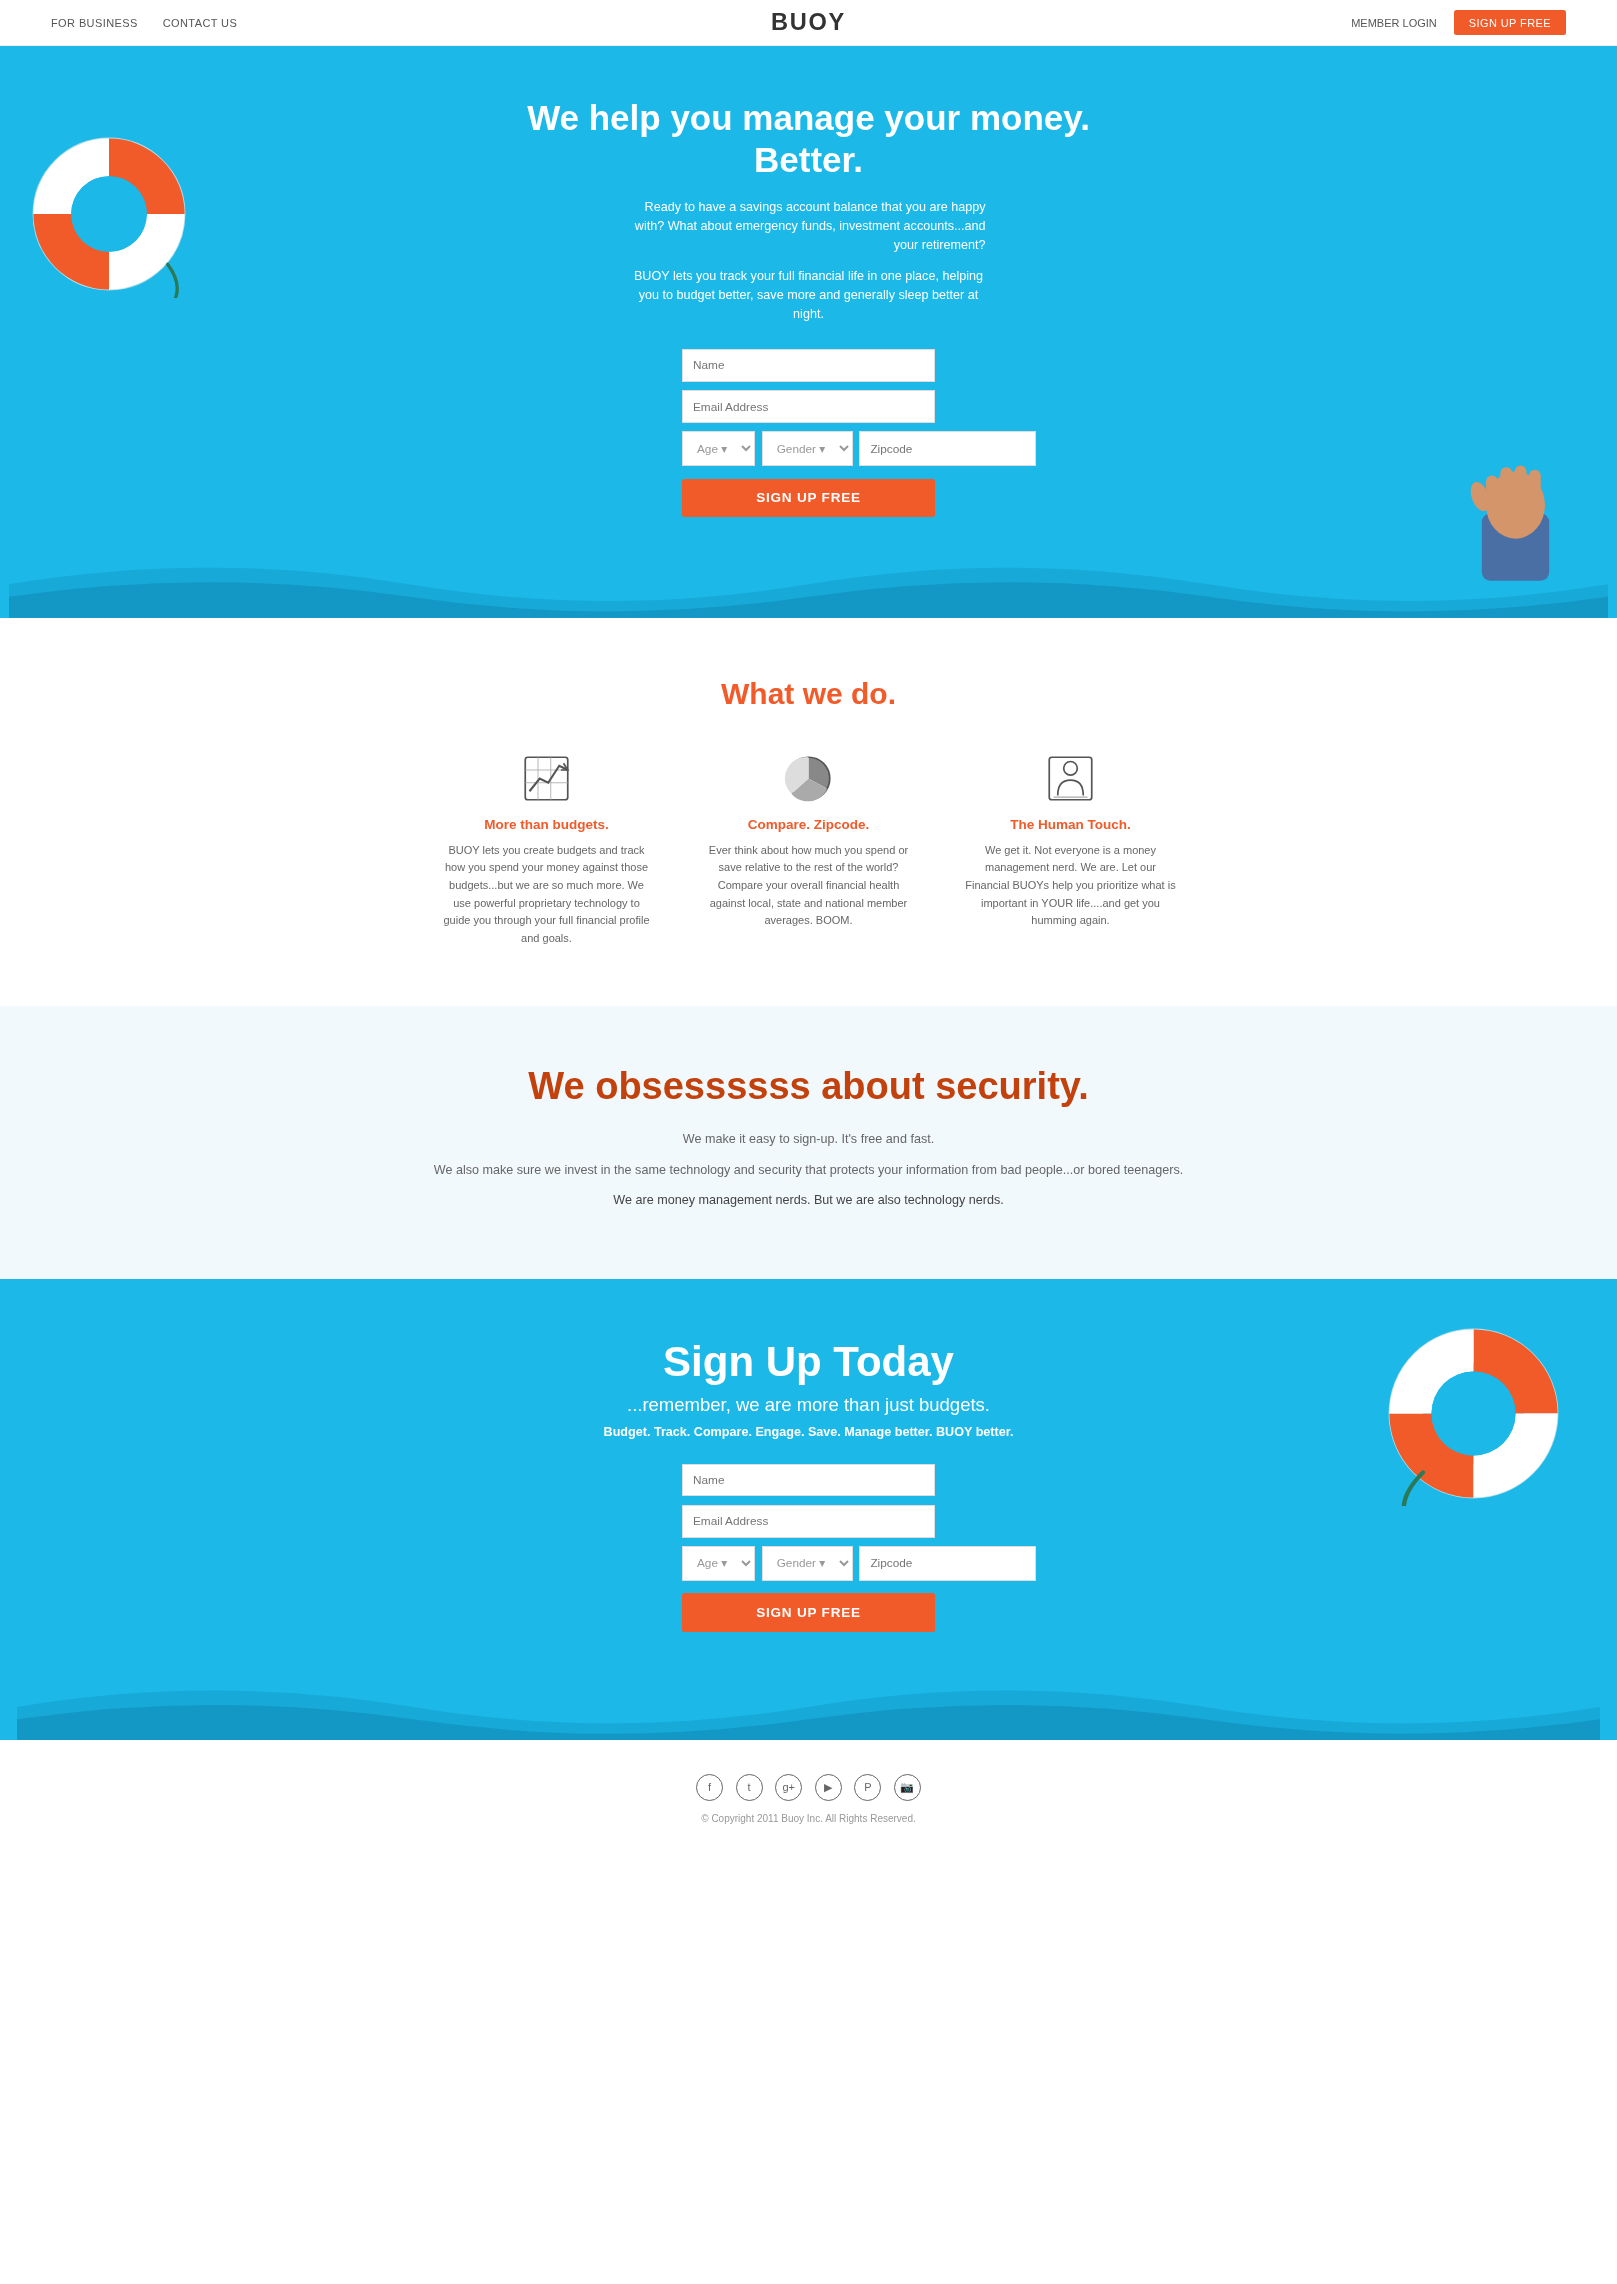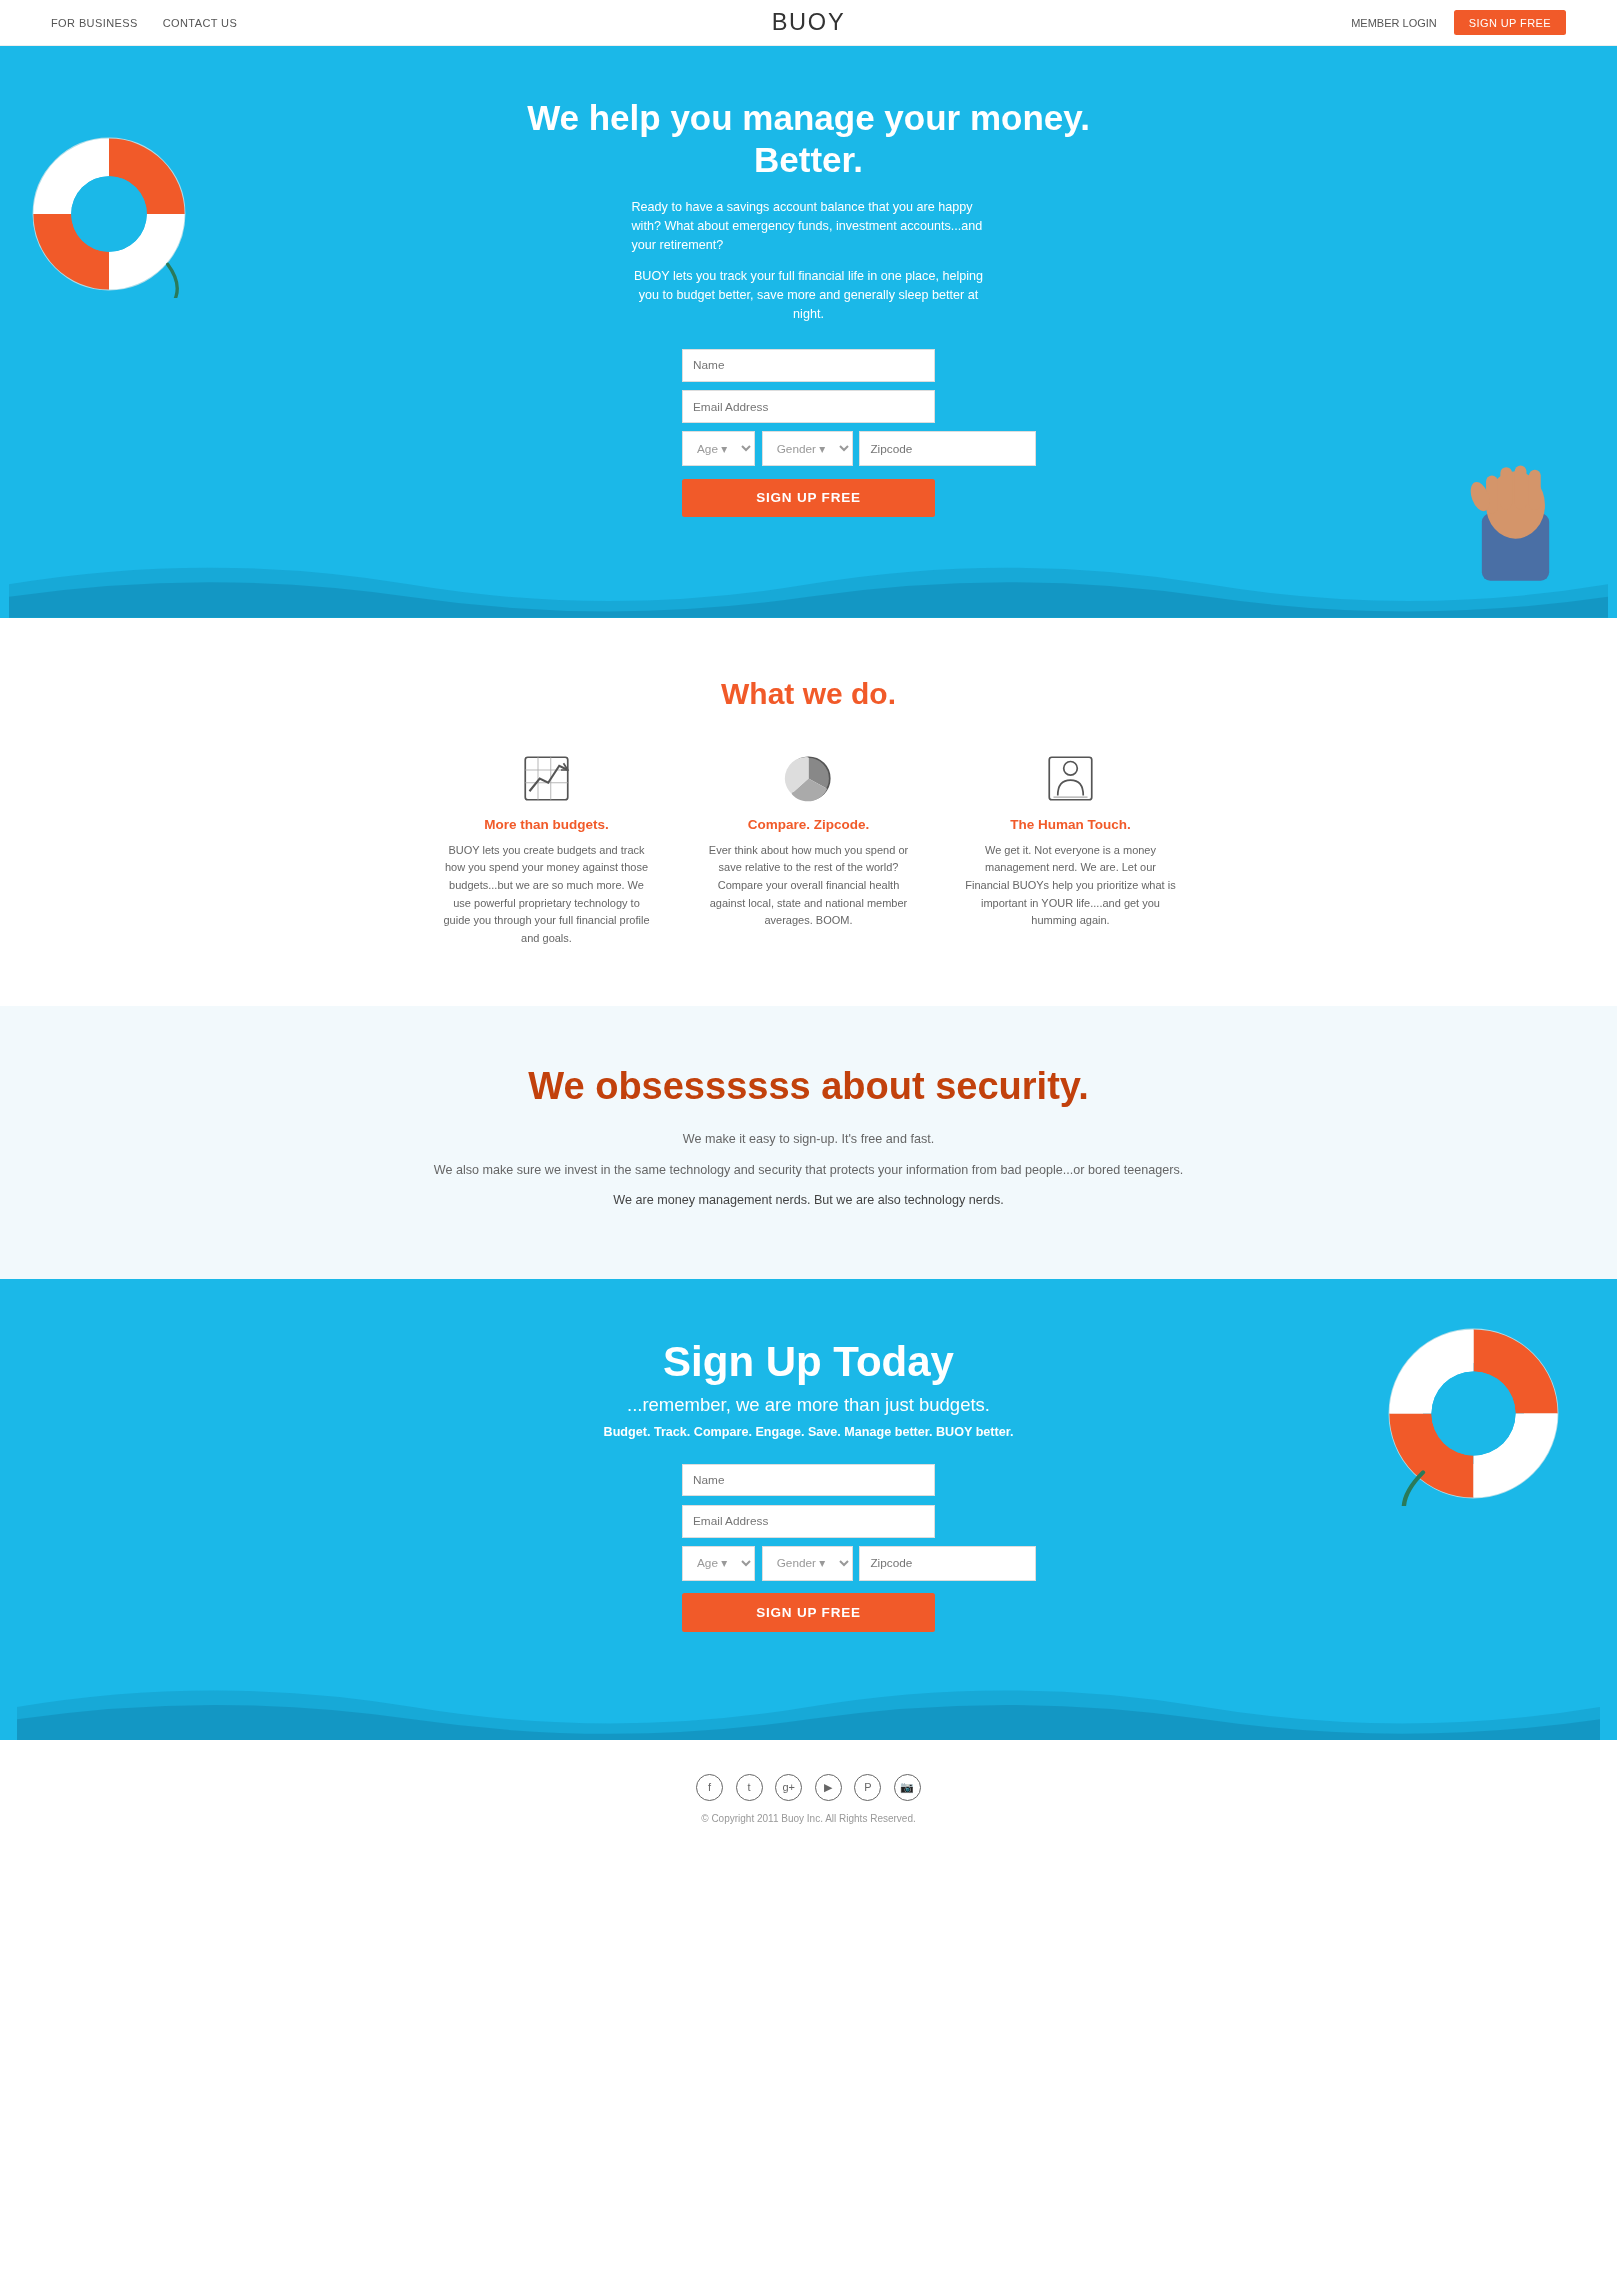--- a/index.html
+++ b/index.html
@@ -11,21 +11,21 @@
       display: flex;
       align-items: center;
       justify-content: space-between;
       padding: 0 51px;
       height: 46px;
       border-bottom: 0.8px solid #eee;
       position: relative;
     }
     .nav-left { display: flex; gap: 25px; }
     .nav-left a { text-decoration: none; color: #555; font-size: 11px; letter-spacing: 0.4px; }
-    .nav-logo { position: absolute; left: 50%; transform: translateX(-50%); font-size: 23.6px; font-weight: normal; color: #333; letter-spacing: 1.7px; }
+    .nav-logo { position: absolute; left: 50%; transform: translateX(-50%); font-size: 23.6px; font-weight: bold; color: #333; letter-spacing: 1.7px; }
     .nav-right { display: flex; align-items: center; gap: 17px; }
     .nav-right a { text-decoration: none; color: #555; font-size: 11px; }
     .btn-signup-nav {
       background: #f15a29;
       color: #fff;
       border: none;
       padding: 6.7px 15px;
       border-radius: 2.5px;
       font-size: 11px;
       cursor: pointer;
@@ -50,21 +50,21 @@
       font-size: 35px;
       font-weight: bold;
       text-align: center;
       line-height: 1.2;
       margin-bottom: 17px;
       max-width: 590px;
     }
     .hero-sub1 {
       color: #fff;
       font-size: 12.6px;
-      text-align: left;
+      text-align: right;
       max-width: 354px;
       margin-bottom: 12.6px;
       line-height: 1.5;
     }
     .hero-sub2 {
       color: #fff;
       font-size: 12.6px;
       text-align: center;
       max-width: 354px;
       margin-bottom: 25px;

